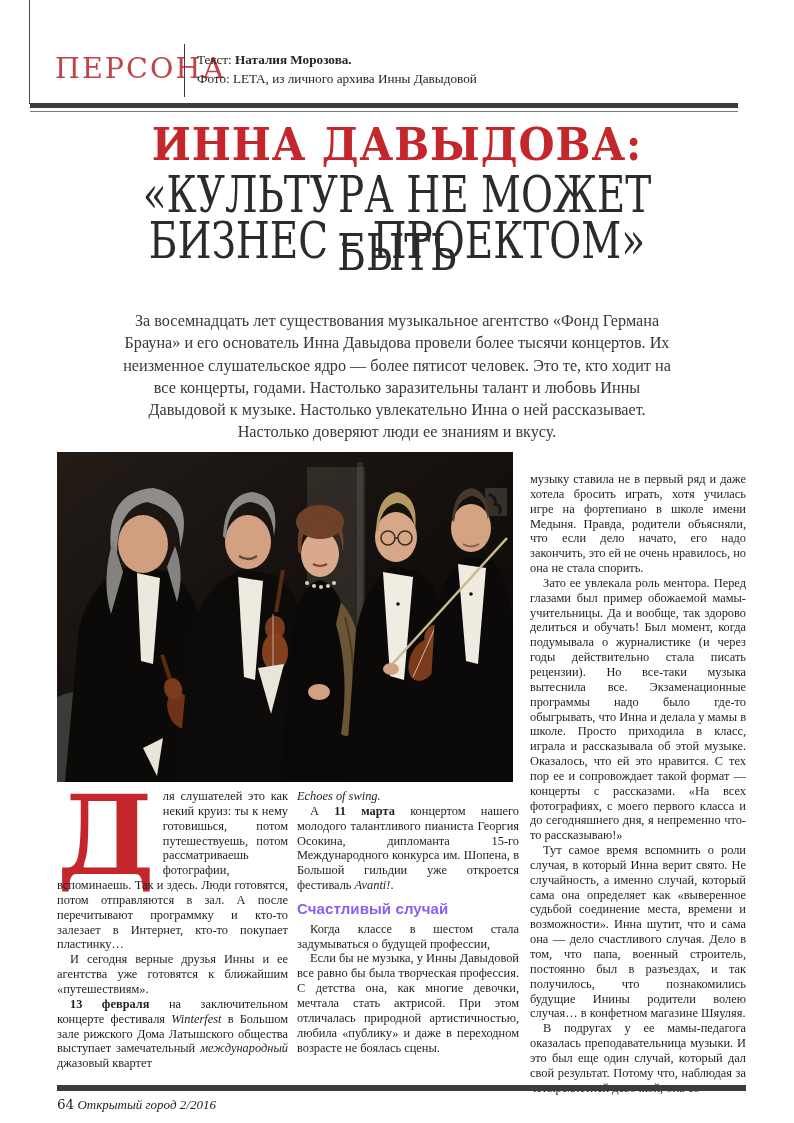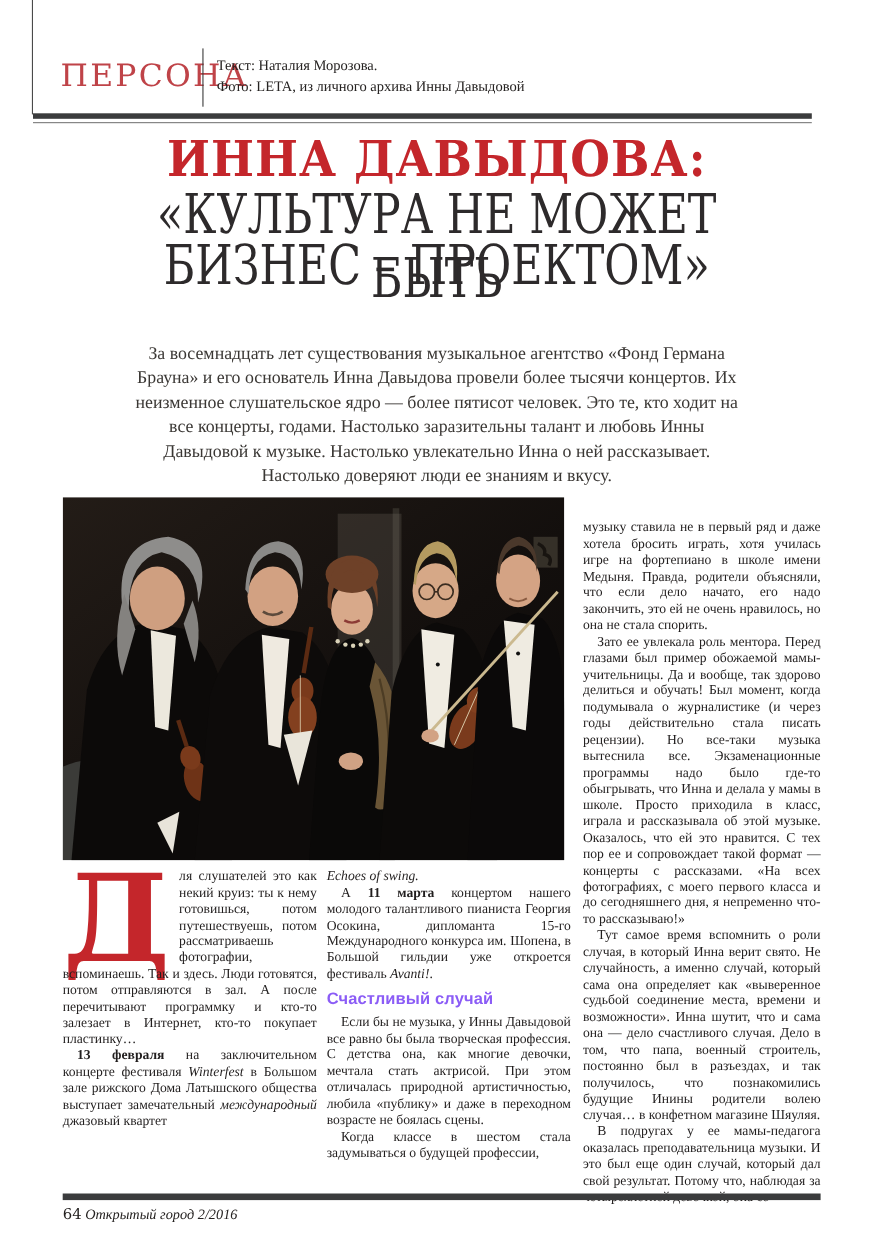--- a/index.html
+++ b/index.html
@@ -11,21 +11,21 @@
   
   .crop-line{left:29px;top:0;width:1px;height:104px;background:#4a4a4a;}
   
   .section-label{
     left:55px;top:52px;width:132px;
     font-family:"DejaVu Serif",serif;font-size:28px;letter-spacing:2px;
     color:#bf4348;font-weight:400;transform:scaleX(1.02);transform-origin:left;
   }
   .header-divider{left:184px;top:44px;width:1px;height:53px;background:#3a3a3a;}
   .credits{left:197px;top:50px;width:420px;font-size:13.2px;line-height:19px;color:#262322;}
-  .credits b{font-weight:400;}
+  .credits b{font-weight:700;}
   .rule-thick-top{left:30px;top:103px;width:708px;height:5px;background:#3b3c3d;}
   .rule-thin-top{left:30px;top:111px;width:708px;height:1px;background:#7b7b7b;}
   
   .title-red{
     left:0;top:118px;width:794px;text-align:center;
     font-family:"DejaVu Serif",serif;font-weight:700;font-size:45px;
     color:#c4262b;transform:scaleX(0.92);transform-origin:center;letter-spacing:1px;
   }
   .title-dark{
     left:0;width:794px;text-align:center;
@@ -157,29 +157,30 @@
   <ellipse cx="414" cy="76" rx="20" ry="24" fill="#d4a384"></ellipse>
   <path d="M395,68 Q397,38 415,36 Q433,41 431,68 Q428,44 414,44 Q399,48 397,70 Z" fill="#4a382b"></path>
   <path d="M406,92 Q414,97 422,92" stroke="#8a5c42" stroke-width="1.8" fill="none"></path>
 
   <line x1="330" y1="218" x2="450" y2="86" stroke="#cbb98f" stroke-width="2.6"></line>
   <ellipse cx="334" cy="217" rx="8" ry="6" fill="#d2a284"></ellipse>
 </svg>
 
 <div class="abs col col1">
   <p><span class="dropcap">Д</span><span>ля слушателей это как некий круиз: ты к нему готовишься, потом путешествуешь, потом рассматриваешь фотографии, вспоминаешь. Так и здесь. Люди готовятся, потом отправляются в зал. А после перечитывают программку и кто-то залезает в Интернет, кто-то покупает пластинку…</span></p>
+  <p class="ind">И сегодня верные друзья Инны и ее агентства уже готовятся к ближайшим «путешествиям».</p>
   <p class="ind"><b>13 февраля</b><span> на заключительном концерте фестиваля </span><i>Winterfest</i><span> в Большом зале рижского Дома Латышского общества выступает замечательный </span><i>международный</i><span> джазовый квартет</span></p>
 </div>
 
 <div class="abs col col2">
   <p><i class="cont">Echoes of swing.</i></p>
   <p class="ind"><span>А </span><b>11 марта</b><span> концертом нашего молодого талантливого пианиста Георгия Осокина, дипломанта 15-го Международного конкурса им. Шопена, в Большой гильдии уже откроется фестиваль </span><i>Avanti!</i><span>.</span></p>
   <p class="subhead">Счастливый случай</p>
+  <p class="ind">Когда классе в шестом стала задумываться о будущей профессии,</p>
   <p class="ind">Если бы не музыка, у Инны Давыдовой все равно бы была творческая профессия. С детства она, как многие девочки, мечтала стать актрисой. При этом отличалась природной артистичностью, любила «публику» и даже в переходном возрасте не боялась сцены.</p>
-  <p class="ind">Когда классе в шестом стала задумываться о будущей профессии,</p>
 </div>
 
 <div class="abs col col3">
   <p>музыку ставила не в первый ряд и даже хотела бросить играть, хотя училась игре на фортепиано в школе имени Медыня. Правда, родители объясняли, что если дело начато, его надо закончить, это ей не очень нравилось, но она не стала спорить.</p>
   <p class="ind">Зато ее увлекала роль ментора. Перед глазами был пример обожаемой мамы-учительницы. Да и вообще, так здорово делиться и обучать! Был момент, когда подумывала о журналистике (и через годы действительно стала писать рецензии). Но все-таки музыка вытеснила все. Экзаменационные программы надо было где-то обыгрывать, что Инна и делала у мамы в школе. Просто приходила в класс, играла и рассказывала об этой музыке. Оказалось, что ей это нравится. С тех пор ее и сопровождает такой формат — концерты с рассказами. «На всех фотографиях, с моего первого класса и до сегодняшнего дня, я непременно что-то рассказываю!»</p>
   <p class="ind">Тут самое время вспомнить о роли случая, в который Инна верит свято. Не случайность, а именно случай, который сама она определяет как «выверенное судьбой соединение места, времени и возможности». Инна шутит, что и сама она — дело счастливого случая. Дело в том, что папа, военный строитель, постоянно был в разъездах, и так получилось, что познакомились будущие Инины родители волею случая… в конфетном магазине Шяуляя.</p>
   <p class="ind">В подругах у ее мамы-педагога оказалась преподавательница музыки. И это был еще один случай, который дал свой результат. Потому что, наблюдая за четырехлетней девочкой, она со-</p>
 </div>
 
 <div class="abs rule-thick-bottom"></div>

